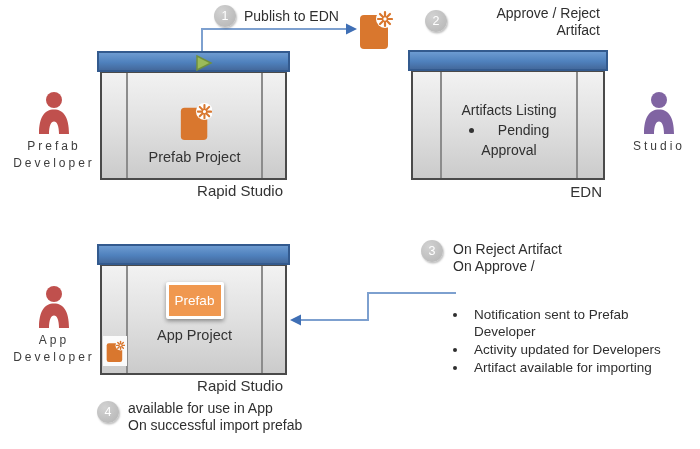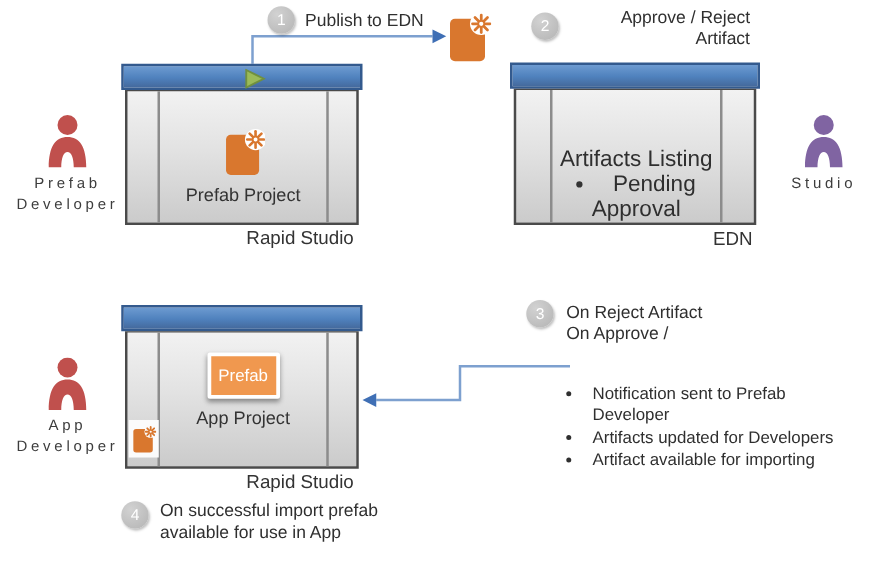--- a/index.html
+++ b/index.html
@@ -42,21 +42,21 @@
   }
   .step-text{position:absolute;font-size:14px;line-height:17px;color:#2f2f2f;}
   .chip{
     position:relative;margin-top:16px;width:52px;padding:8px 0;text-align:center;
     background:#f0984f;border:3px solid #fff;border-radius:2px;color:#fff;font-size:13.5px;
     box-shadow:0 2px 4px rgba(0,0,0,.4);
   }
   .notes{position:absolute;left:452px;top:284px;width:240px;margin-top:22px;}
   .notes ul{margin:0;padding-left:16px;list-style:disc;}
   .notes li{font-size:13.5px;line-height:17px;color:#2f2f2f;margin-bottom:1px;padding-left:6px;max-width:205px;}
-  .edn-lines{padding-top:45px;font-size:18px;line-height:20px;color:#2f2f2f;}
+  .edn-lines{padding-top:28px;font-size:14px;line-height:20px;color:#2f2f2f;}
   .edn-bullet-row{display:flex;align-items:center;justify-content:center;gap:24px;}
   .dot{width:5px;height:5px;border-radius:50%;background:#333;}
   .mini-doc{
     position:absolute;left:1px;top:70px;width:24px;height:30px;background:#fbfbfb;
     display:flex;align-items:center;justify-content:center;
   }
   svg{display:block;}
   .overlay{position:absolute;left:0;top:0;pointer-events:none;}
 </style>
 </head>
@@ -210,29 +210,29 @@
     <div>On Approve /</div>
   </div>
 
   <div class="notes">
     <ul>
       <li>
         <div>Notification sent to Prefab</div>
         <div>Developer</div>
       </li>
       <li>
-        <div>Artifacts updated for Developers</div>
+        <div>Activity updated for Developers</div>
       </li>
       <li>
         <div>Artifact available for importing</div>
       </li>
     </ul>
   </div>
 
   <div class="step-circle" style="left:97px;top:401px;">
       <span>4</span>
     </div>
   <div class="step-text" style="left:128px;top:400px;">
+    <div>available for use in App</div>
     <div>On successful import prefab</div>
-    <div>available for use in App</div>
   </div>
 
 </div>
 
 </body></html>

